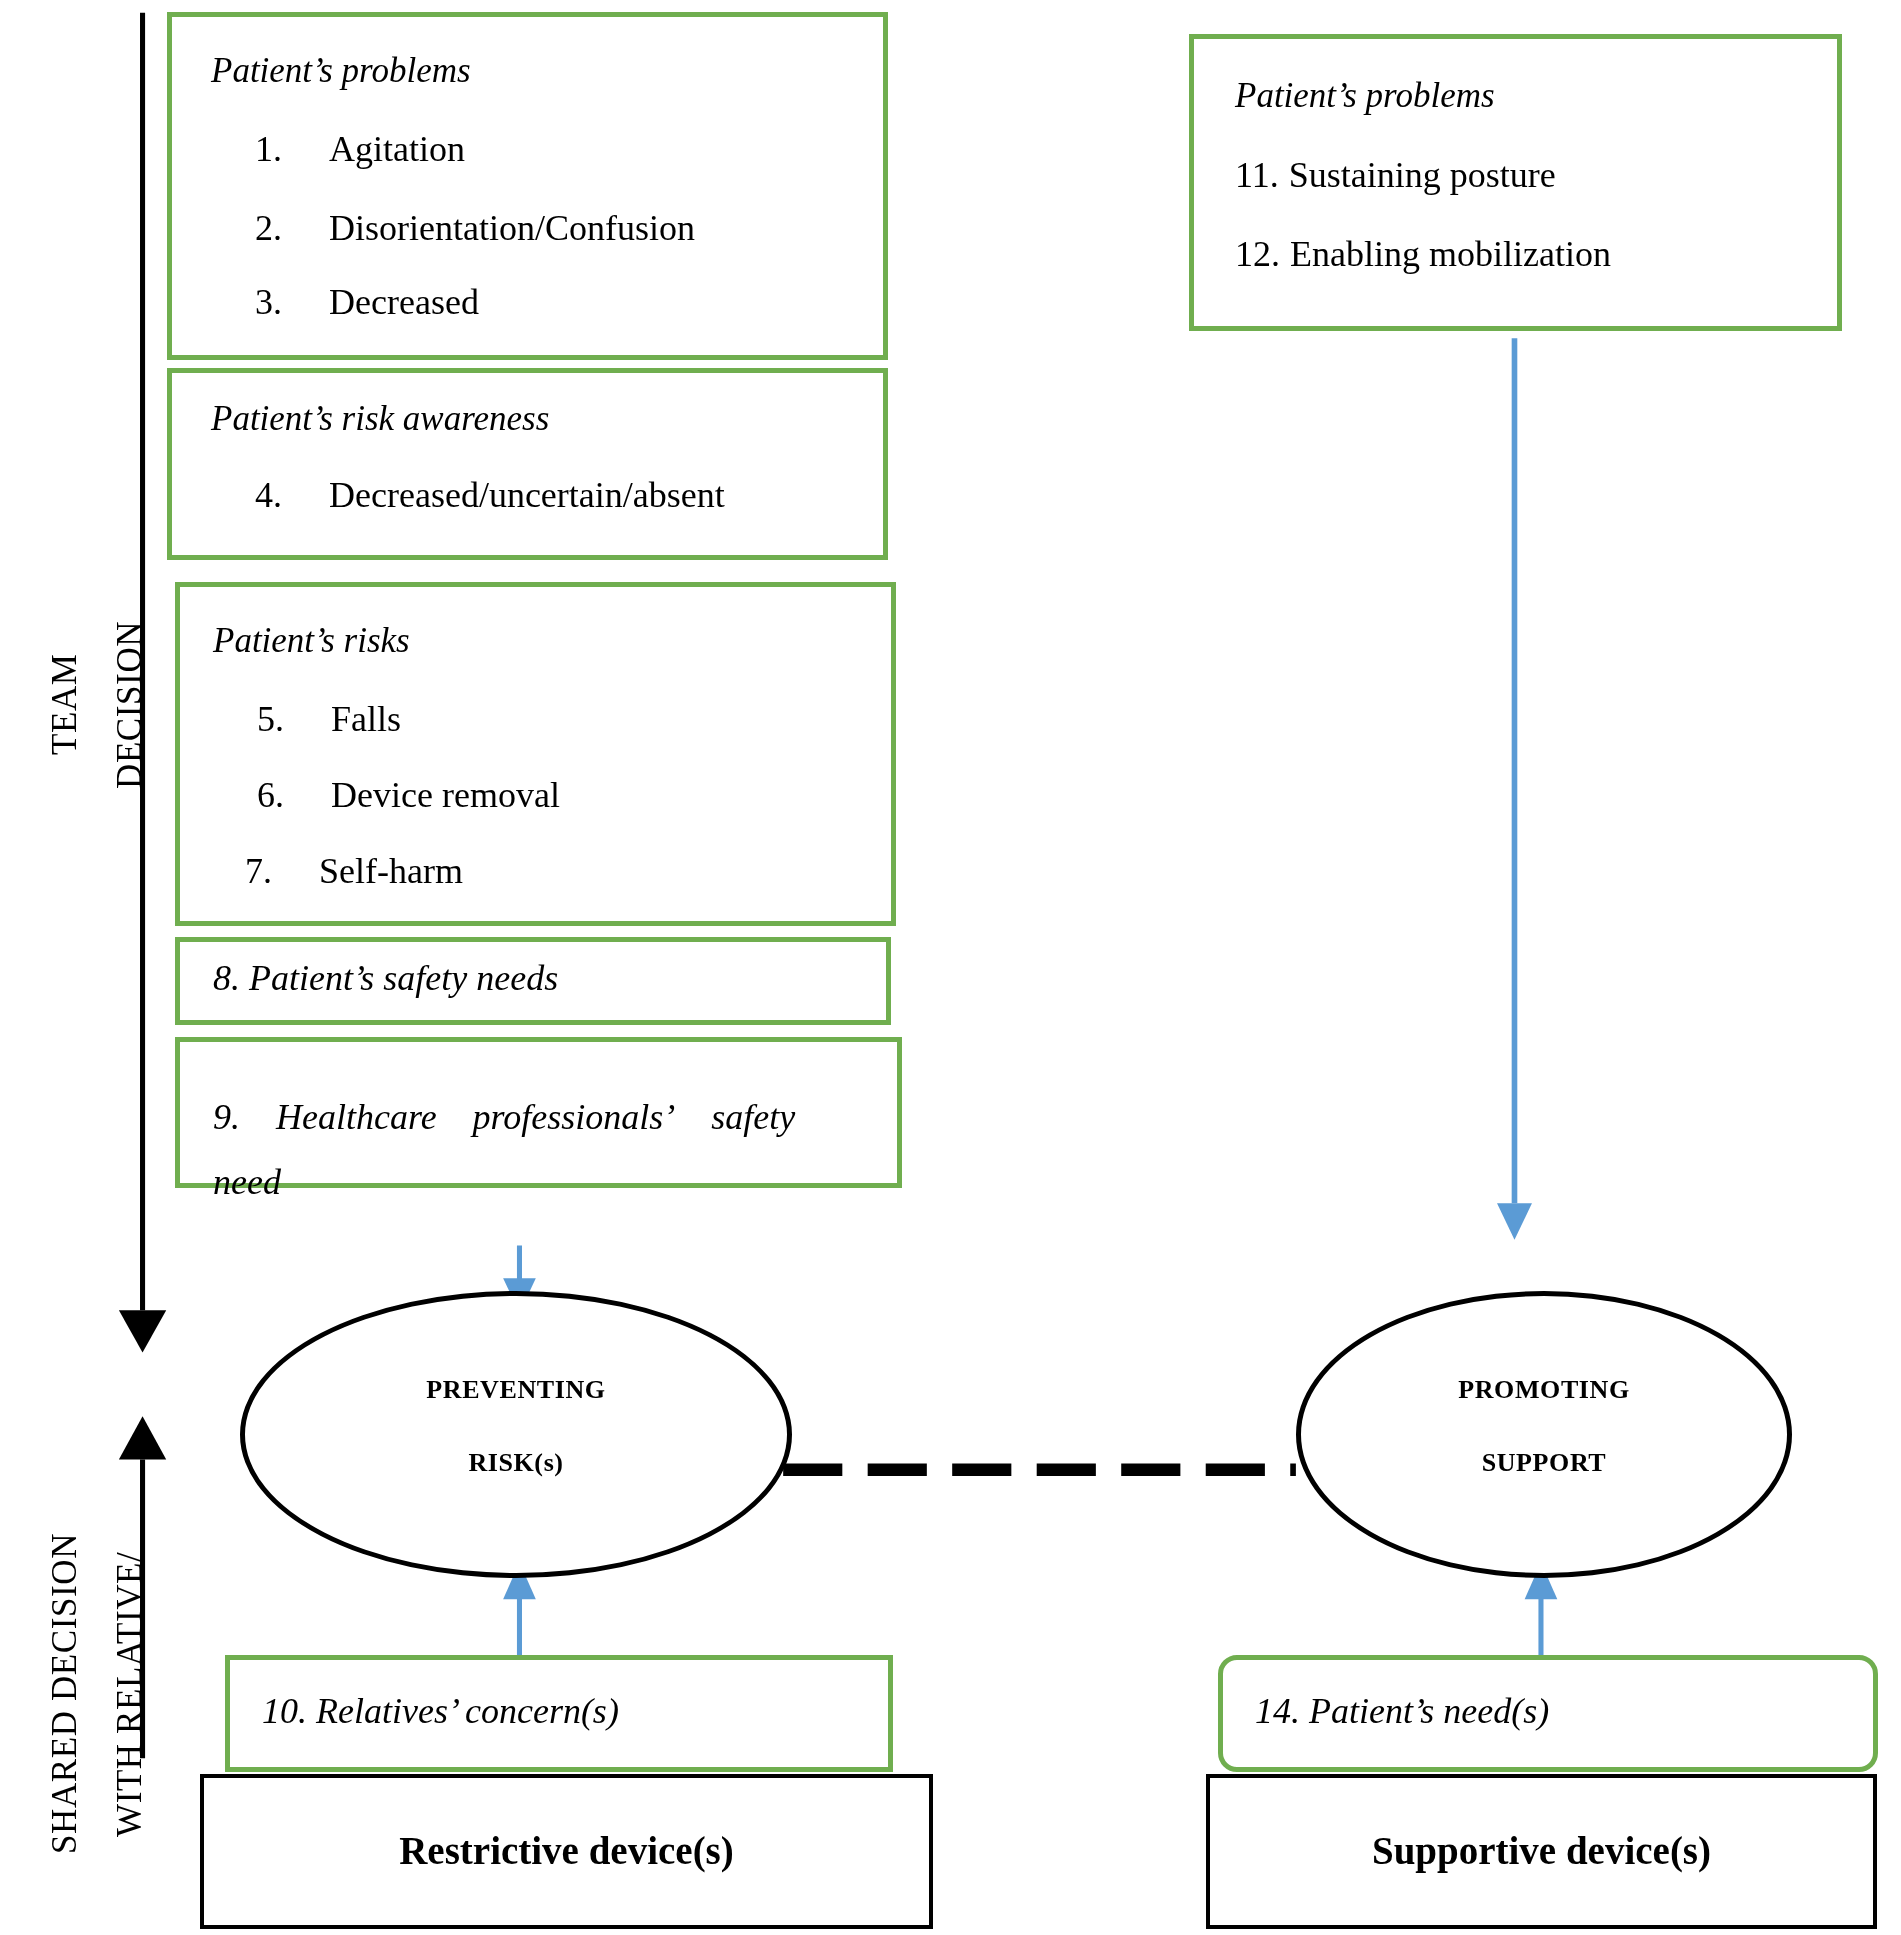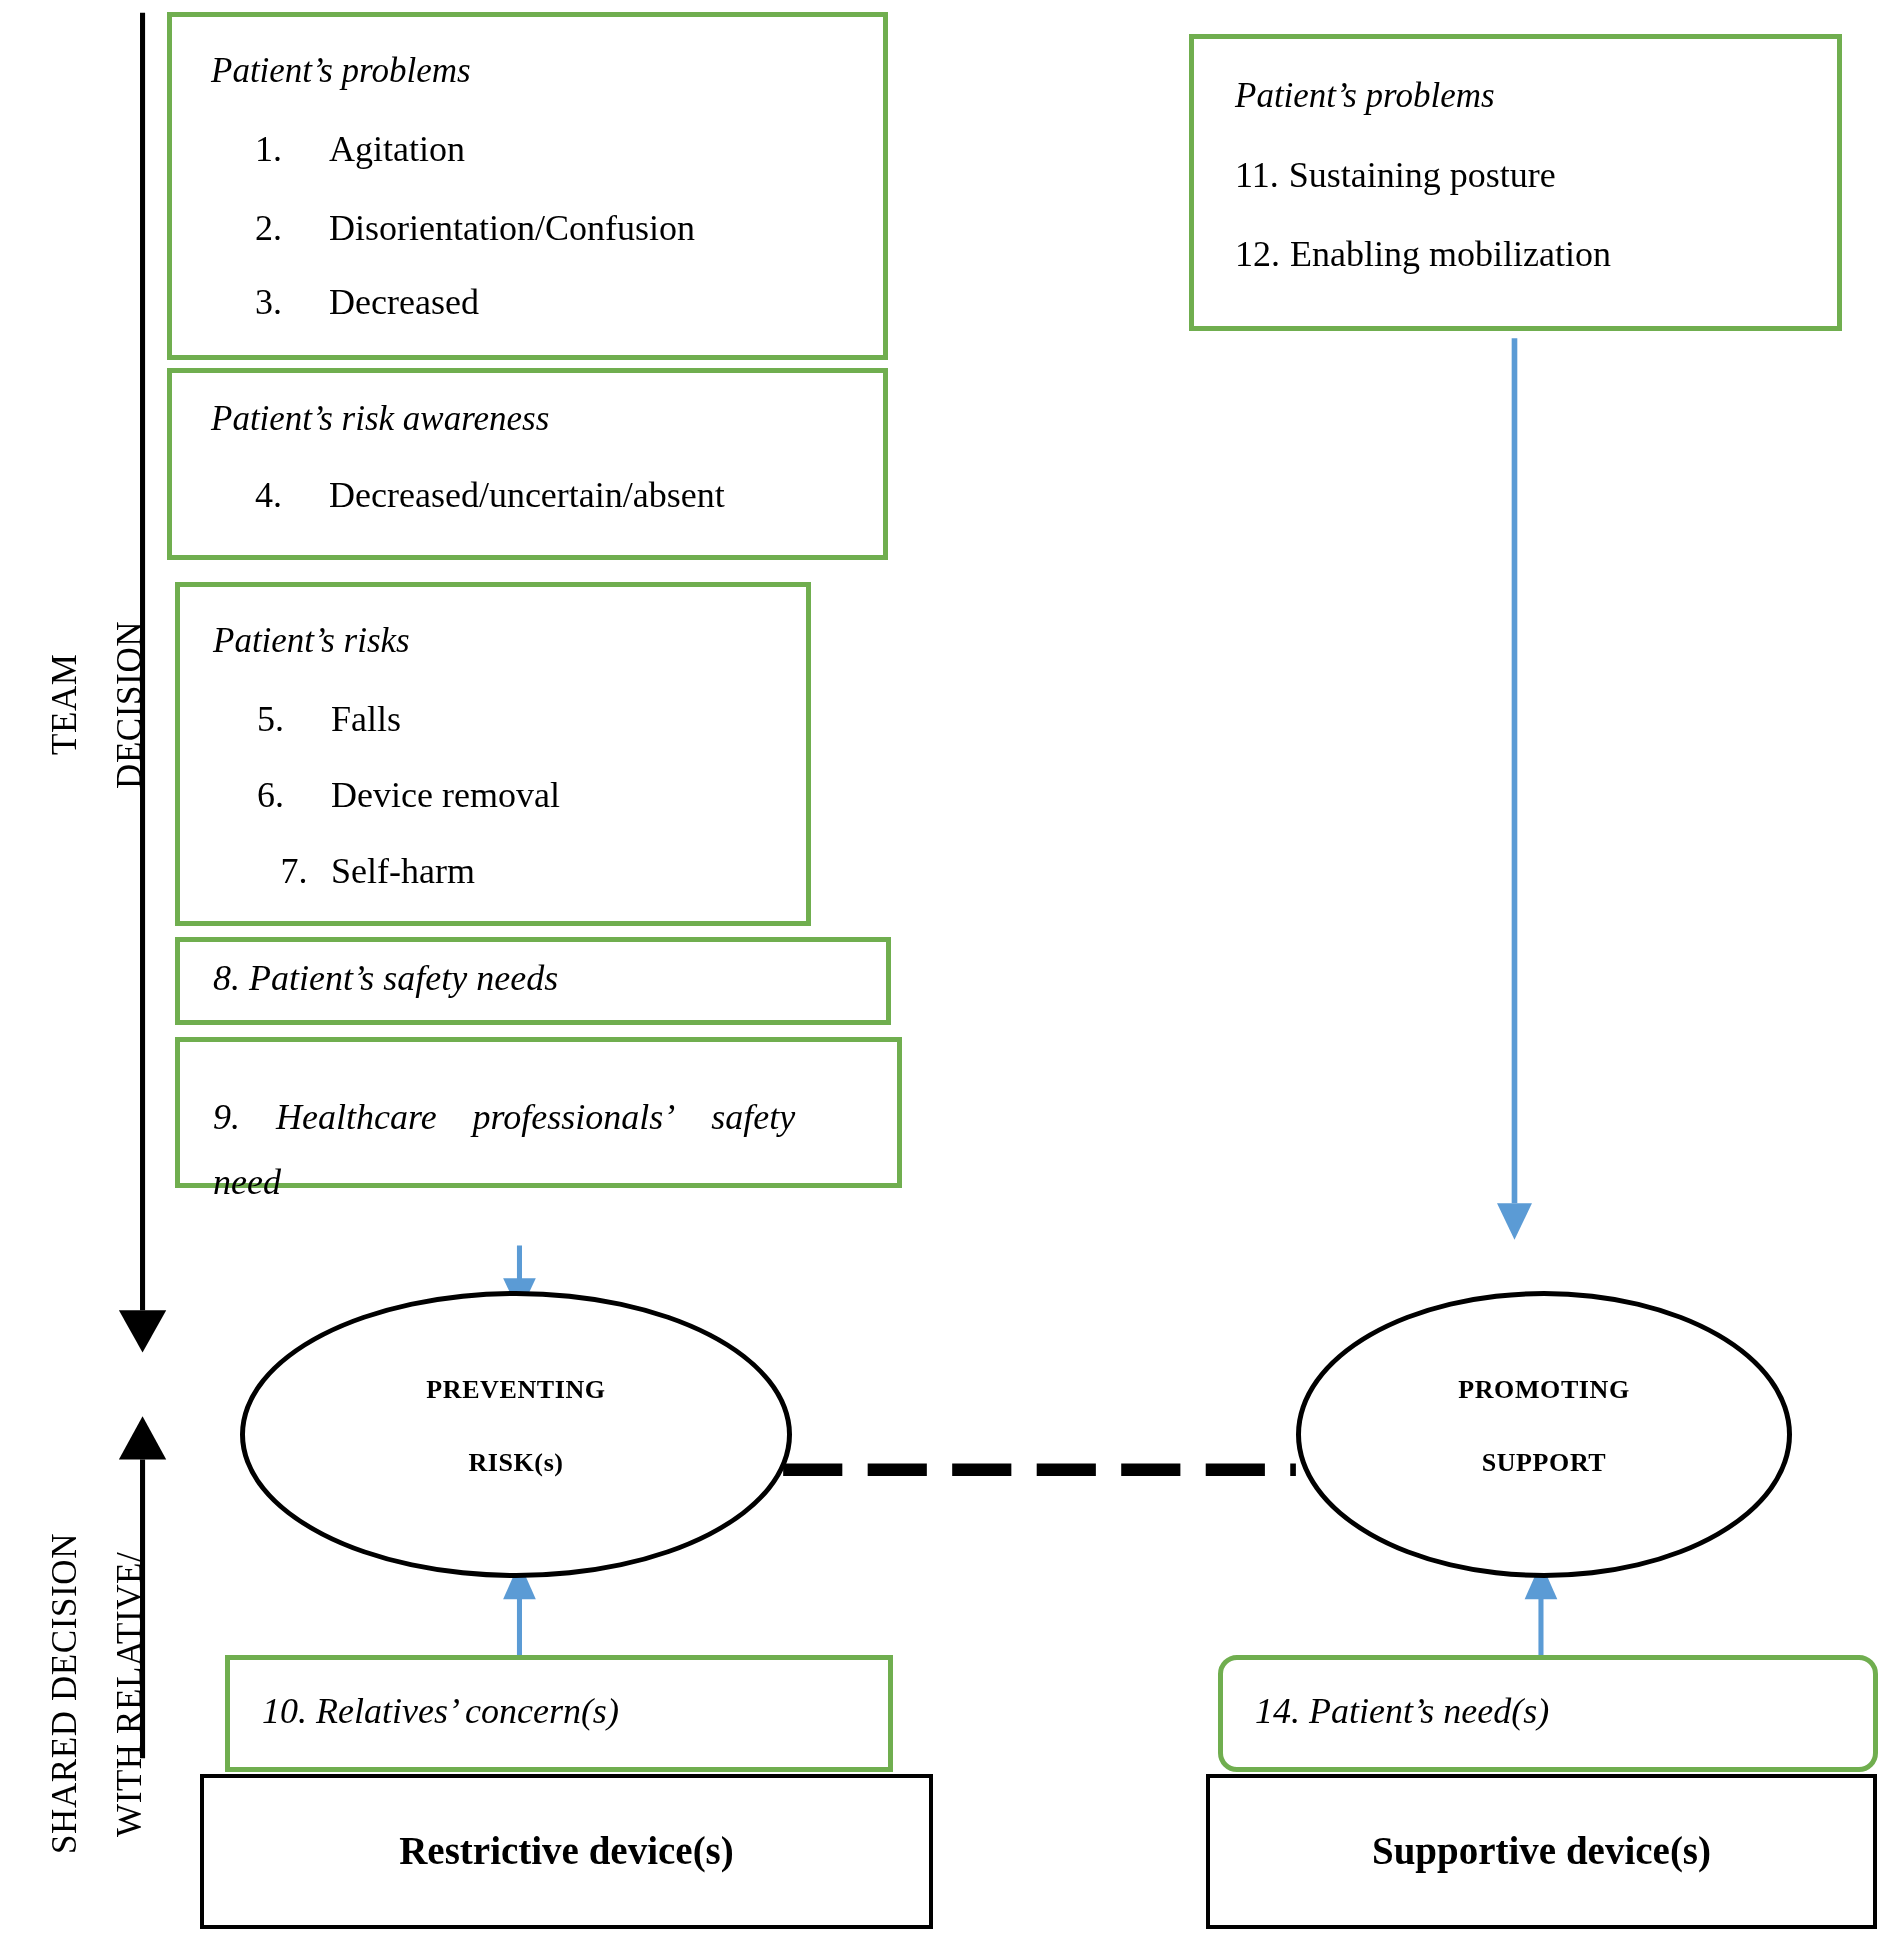--- a/index.html
+++ b/index.html
@@ -164,29 +164,29 @@
     </div>
   </div>
 
   <div class="gbox" style="left:167px; top:368px; width:721px; height:192px;">
     <div class="cat" style="left:39px; top:27px;">Patient’s risk awareness</div>
     <div class="li" style="left:83px; top:103px;">
       <span class="num">4.</span><span>Decreased/uncertain/absent</span>
     </div>
   </div>
 
-  <div class="gbox" style="left:175px; top:582px; width:636px; height:344px;">
+  <div class="gbox" style="left:175px; top:582px; width:721px; height:344px;">
     <div class="cat" style="left:33px; top:35px;">Patient’s risks</div>
     <div class="li" style="left:77px; top:113px;">
       <span class="num">5.</span><span>Falls</span>
     </div>
     <div class="li" style="left:77px; top:189px;">
       <span class="num">6.</span><span>Device removal</span>
     </div>
-    <div class="li" style="left:77px; top:265px;text-align:center;">
+    <div class="li" style="left:65px; top:265px;">
       <span class="num">7.</span><span>Self-harm</span>
     </div>
   </div>
 
   <div class="gbox" style="left:175px; top:937px; width:716px; height:88px;">
     <div class="li ital tight" style="left:33px; top:17px;">8. Patient’s safety needs</div>
   </div>
 
   <div class="gbox" style="left:175px; top:1037px; width:727px; height:151px;">
     <div class="wrapline" style="left:33px; top:45px; width:631px;">9. Healthcare professionals’ safety</div>

